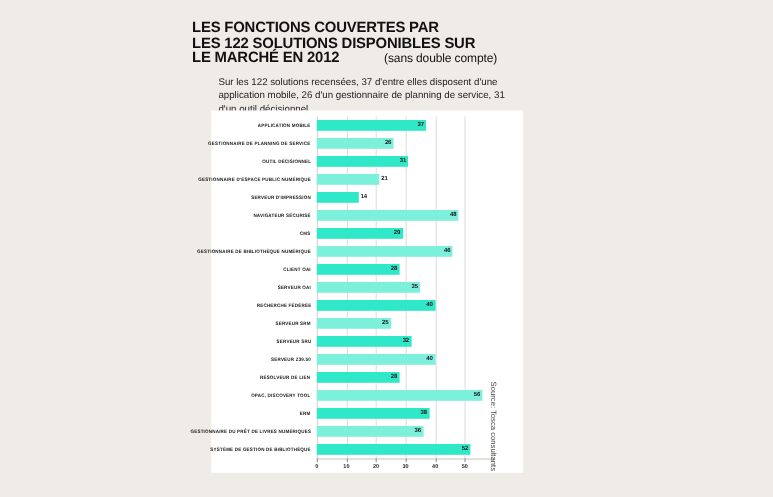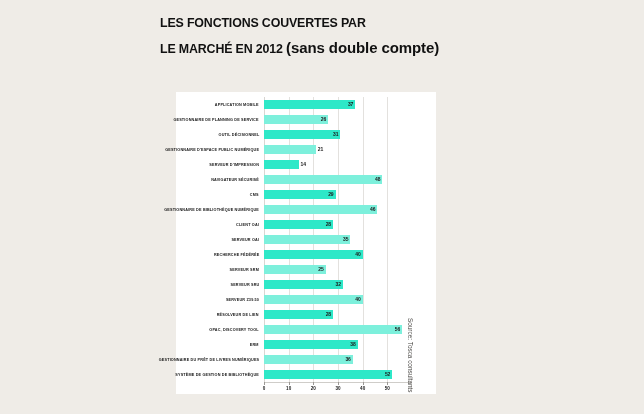--- a/index.html
+++ b/index.html
@@ -14,21 +14,21 @@
 
   
   .header{position:absolute;left:160px;top:17px;width:340px;}
   .title{
     font-size:12.4px;line-height:12.6px;
     font-weight:bold;color:#111;
     letter-spacing:-0.15px;
     margin:0;
   }
   .title .sub-inline{
-    font-size:15px;font-weight:bold;letter-spacing:-0.1px;
+    font-size:10px;font-weight:normal;letter-spacing:-0.1px;margin-left:34px;
   }
   .subtitle{
     margin:6px 0 0 22px;
     font-size:8.1px;line-height:11.2px;
     color:#1c1c1c;
     max-width:240px;
   }
 
   
   .card{
@@ -106,24 +106,25 @@
   }
 </style>
 </head>
 <body>
 
 <div class="sheet">
 
   <div class="header">
     <div class="title">
       <span>LES FONCTIONS COUVERTES PAR</span><br>
-      <br>
+      <span>LES 122 SOLUTIONS DISPONIBLES SUR</span><br>
       <span>LE MARCHÉ EN 2012</span>
       <span class="sub-inline">(sans double compte)</span>
     </div>
+    <div class="subtitle">Sur les 122 solutions recensées, 37 d'entre elles disposent d'une application mobile, 26 d'un gestionnaire de planning de service, 31 d'un outil décisionnel...</div>
   </div>
 
   <div class="card">
     <div class="plot">
       <div class="gridlines" id="gridlines">
           <div class="gridline zero" style="left: 0px;"></div>
           <div class="gridline" style="left: 24.6667px;"></div>
           <div class="gridline" style="left: 49.3333px;"></div>
           <div class="gridline" style="left: 74px;"></div>
           <div class="gridline" style="left: 98.6667px;"></div>

